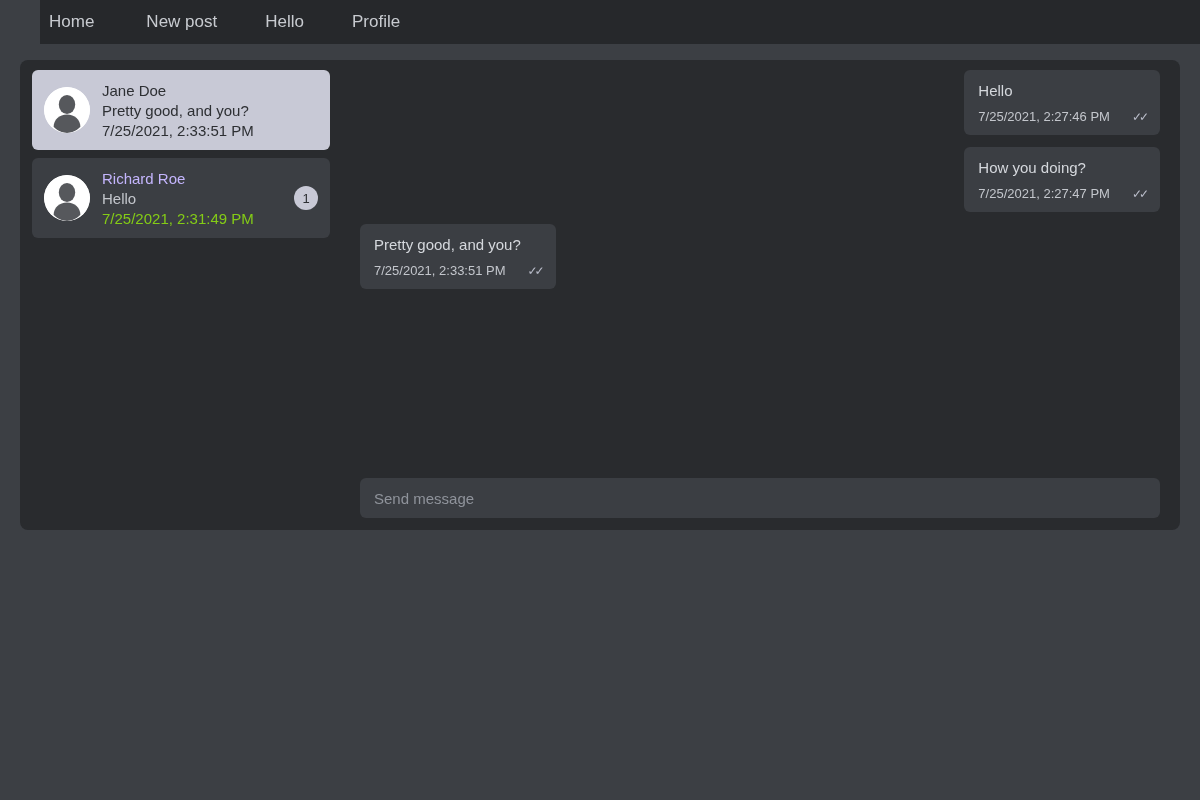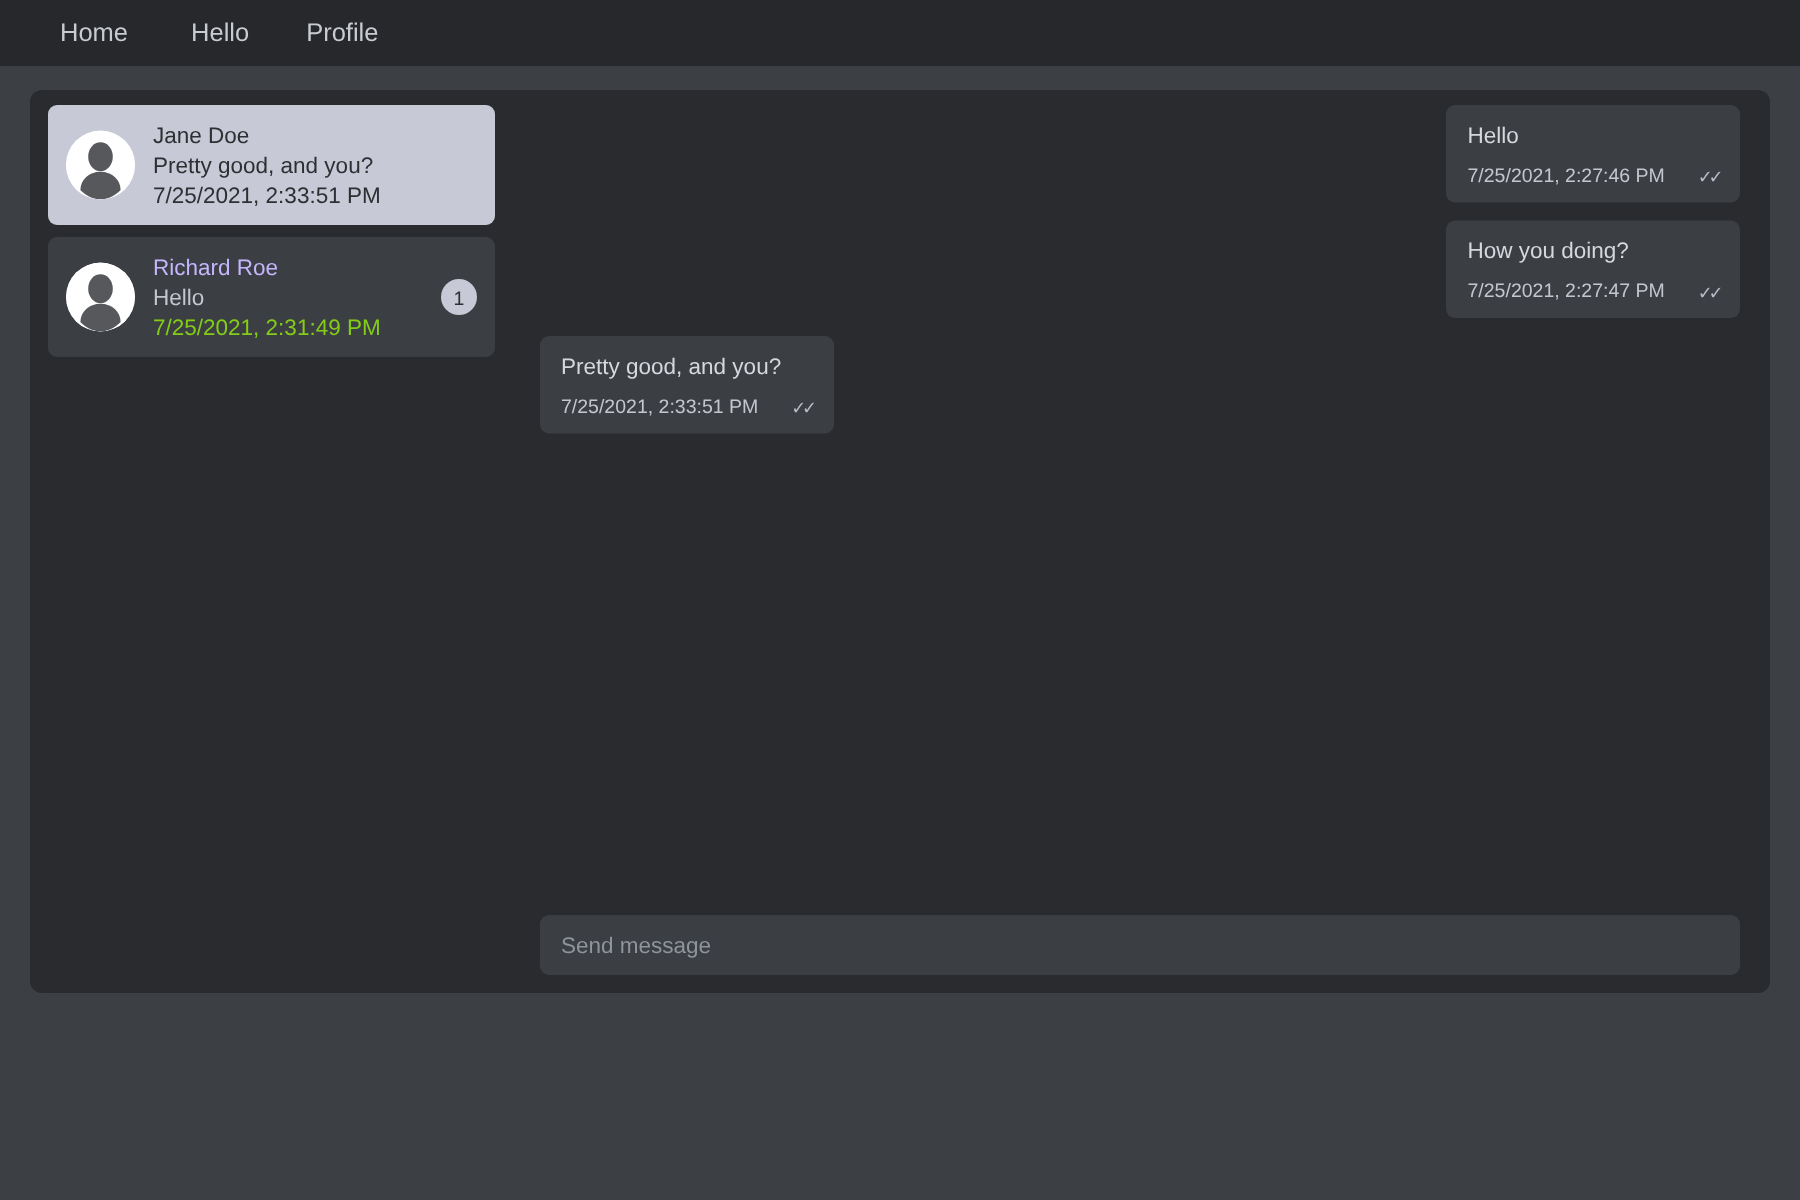--- a/index.html
+++ b/index.html
@@ -12,41 +12,42 @@
     font-family: "Liberation Sans", sans-serif;
     overflow: hidden;
   }
 
   
   .navbar {
     height: 44px;
     background: #26282b;
     display: flex;
     align-items: center;
-    padding-left: 40px;
-    gap: 2px;
+    padding-left: 9px;
+    gap: 12px;
+    margin-left: 40px;
   }
   .nav-link {
     color: #c8cbd0;
     font-size: 17px;
     line-height: 44px;
     padding: 0 18px;
     text-decoration: none;
     white-space: nowrap;
     cursor: pointer;
   }
   .nav-link:first-child { padding-left: 0; padding-right: 22px; }
 
   
   .chat-card {
     position: absolute;
     left: 20px;
     top: 60px;
     width: 1160px;
-    height: 602px;
+    height: 470px;
     background: #292b2e;
     border-radius: 8px;
     display: flex;
     overflow: hidden;
   }
 
   
   .sidebar {
     width: 320px;
     flex: 0 0 320px;
@@ -143,21 +144,21 @@
   }
   .bubble-text {
     color: #d5d8dd;
     font-size: 15px;
     line-height: 19px;
     margin-bottom: 9px;
     word-wrap: break-word;
   }
   .bubble-foot {
     display: flex;
-    align-items: flex-end;
+    align-items: center;
     justify-content: space-between;
     gap: 22px;
   }
   .bubble-time {
     color: #c3c6cc;
     font-size: 13px;
     line-height: 16px;
     white-space: nowrap;
   }
   .ticks {
@@ -183,20 +184,21 @@
     padding: 0 14px;
     outline: none;
   }
   .composer input::placeholder { color: #8f939b; }
 </style>
 </head>
 <body>
 
 <nav class="navbar" id="navbar">
     <a class="nav-link">Home</a>
+    <a class="nav-link">New post</a>
     <a class="nav-link">Hello</a>
     <a class="nav-link">Profile</a>
   </nav>
 
 <div class="chat-card">
 
   <aside class="sidebar" id="sidebar">
       <div class="chat-item active">
         <div class="avatar">
           <svg viewBox="0 0 46 46">

